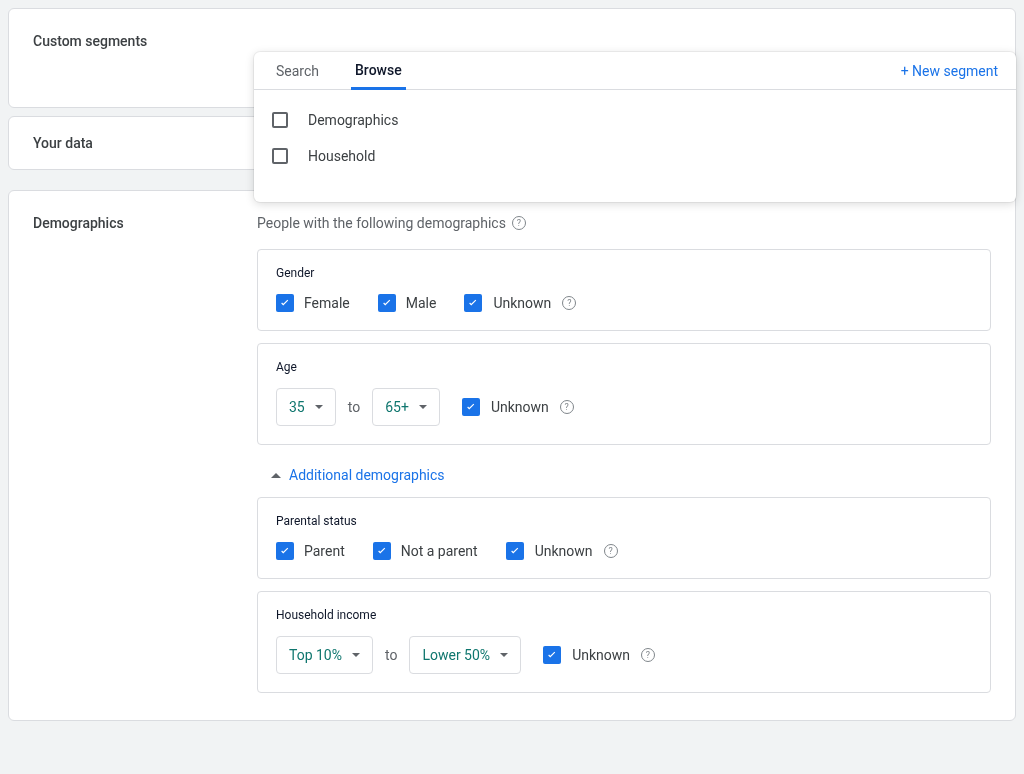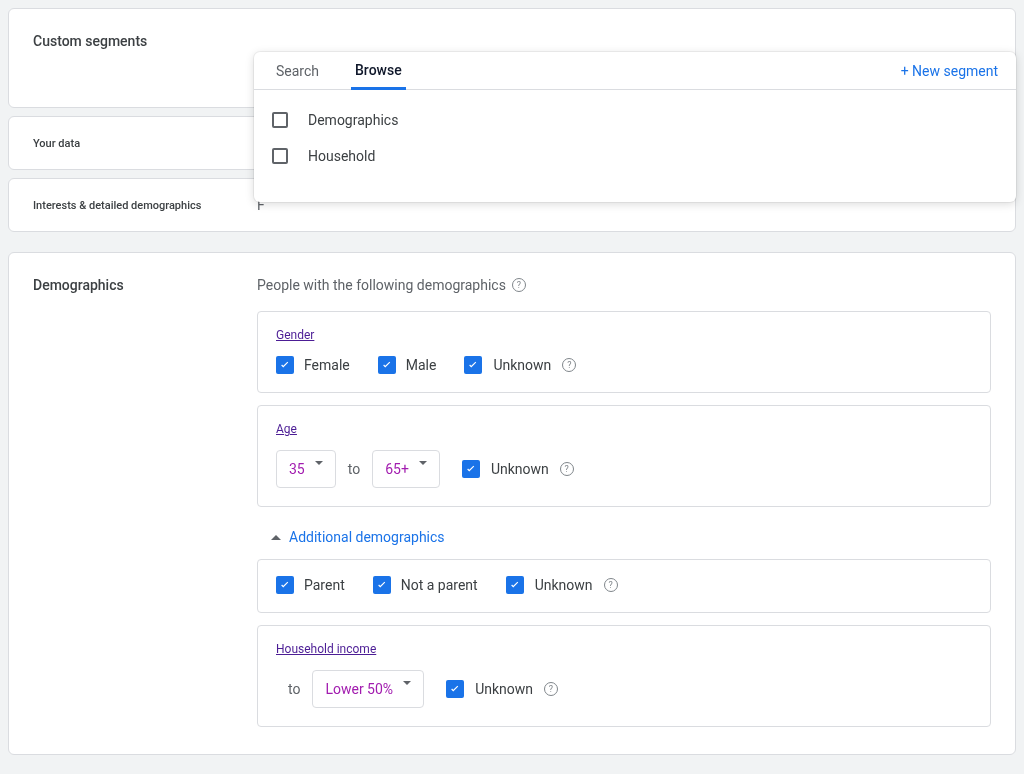--- a/index.html
+++ b/index.html
@@ -121,37 +121,36 @@
     border-radius: 6px;
     margin-bottom: 8px;
   }
   .thin-row {
     display: flex;
     align-items: center;
     padding: 18px 24px;
   }
   .thin-label {
     width: 224px;
-    font-size: 11px;
+    font-size: 14px;
     color: #3c4043;
     font-weight: 500;
   }
 
   
   .demo-box {
     border: 1px solid #dadce0;
     border-radius: 4px;
     padding: 16px 18px 18px 18px;
     margin-bottom: 12px;
   }
   .demo-title {
     font-size: 12px;
-    color: #4c1d95;
+    color: #0f172a;
     margin-bottom: 14px;
-    text-decoration: underline;
   }
   .check-row {
     display: flex;
     align-items: center;
     gap: 28px;
     flex-wrap: wrap;
   }
   .ck-item {
     display: flex;
     align-items: center;
@@ -167,23 +166,24 @@
     align-items: center;
     justify-content: center;
     cursor: pointer;
   }
   .ck-box svg { width: 14px; height: 14px; }
   .select-box {
     border: 1px solid #dadce0;
     border-radius: 4px;
     padding: 10px 12px;
     display: inline-flex;
+    align-items: center;
     gap: 10px;
     cursor: pointer;
-    color: #a21caf;
+    color: #0f766e;
     font-size: 14px;
     background: #fff;
     min-width: 56px;
     justify-content: center;
   }
   .select-box .caret {
     width: 0; height: 0;
     border-left: 4px solid transparent;
     border-right: 4px solid transparent;
     border-top: 4px solid #5f6368;
@@ -227,26 +227,20 @@
     </div>
   </div>
 
   <div class="thin-card">
     <div class="thin-row">
       <div class="thin-label">Your data</div>
       <div class="peek-f">F</div>
     </div>
   </div>
 
-  <div class="thin-card">
-    <div class="thin-row">
-      <div class="thin-label">Interests &amp; detailed demographics</div>
-      <div class="peek-f">F</div>
-    </div>
-  </div>
 
   <div style="height:12px;"></div>
 
   <div class="card">
     <div class="card-row" style="padding-bottom:27px;">
       <div class="card-label">Demographics</div>
       <div class="card-content">
         <div class="section-desc">
           <span>People with the following demographics</span>
           <span class="help-icon"></span>
@@ -306,20 +300,21 @@
             </label>
           </div>
         </div>
 
         <div class="additional-toggle">
           <span class="chevron-up"></span>
           <span>Additional demographics</span>
         </div>
 
         <div class="demo-box">
+          <div class="demo-title">Parental status</div>
           <div class="check-row">
             <label class="ck-item">
               <span class="ck-box">
                   <svg viewBox="0 0 24 24">
                     <path fill="#fff" d="M9 16.2l-3.5-3.5 1.4-1.4L9 13.4l7.1-7.1 1.4 1.4z"></path>
                   </svg>
                 </span>
               <span>Parent</span>
             </label>
             <label class="ck-item">
@@ -338,20 +333,24 @@
                 </span>
               <span>Unknown</span>
               <span class="help-icon"></span>
             </label>
           </div>
         </div>
 
         <div class="demo-box" style="margin-bottom:0;">
           <div class="demo-title">Household income</div>
           <div class="income-row">
+            <div class="select-box">
+              <span>Top 10%</span>
+              <span class="caret"></span>
+            </div>
             <span class="to-text">to</span>
             <div class="select-box">
               <span>Lower 50%</span>
               <span class="caret"></span>
             </div>
             <label class="ck-item withhelp">
               <span class="ck-box">
                   <svg viewBox="0 0 24 24">
                     <path fill="#fff" d="M9 16.2l-3.5-3.5 1.4-1.4L9 13.4l7.1-7.1 1.4 1.4z"></path>
                   </svg>

